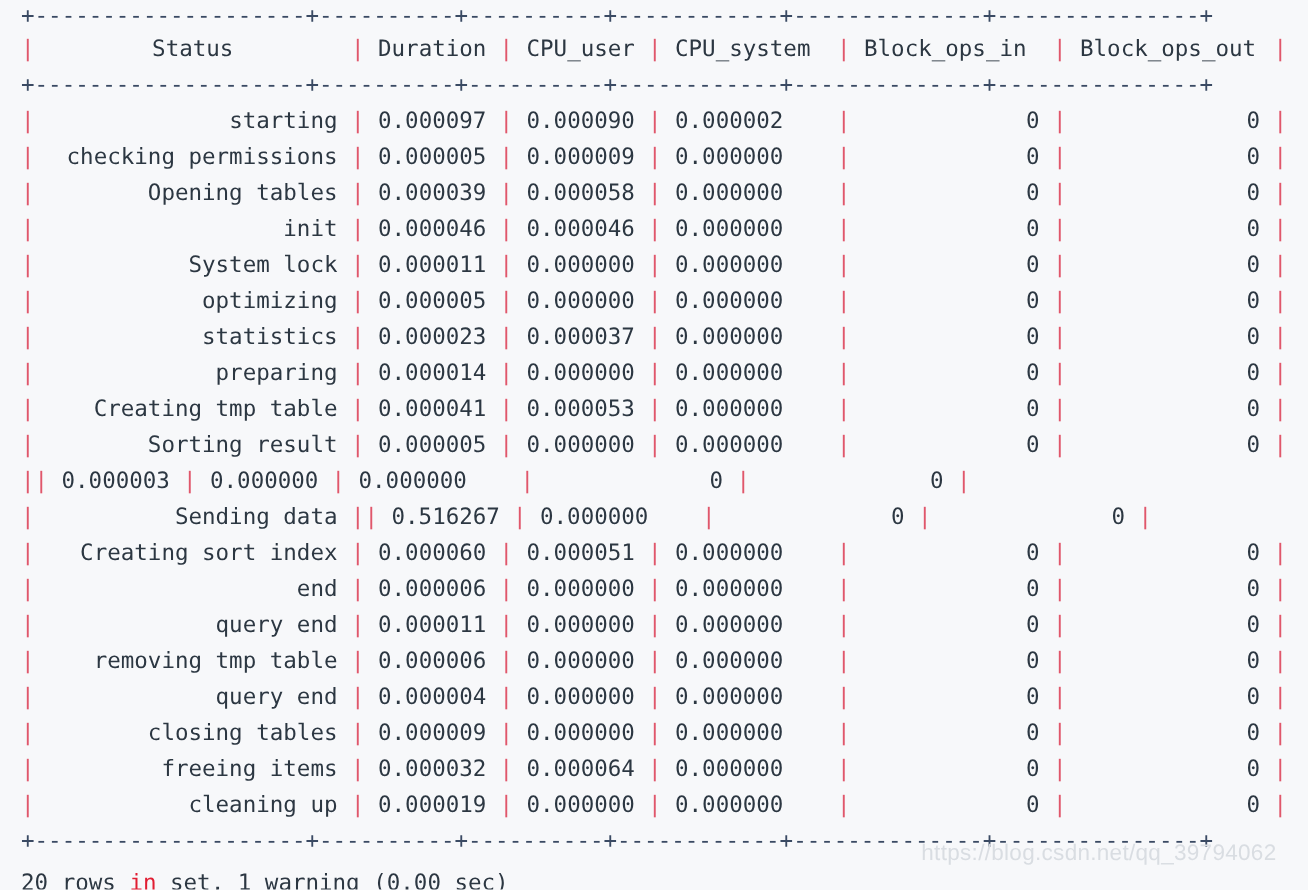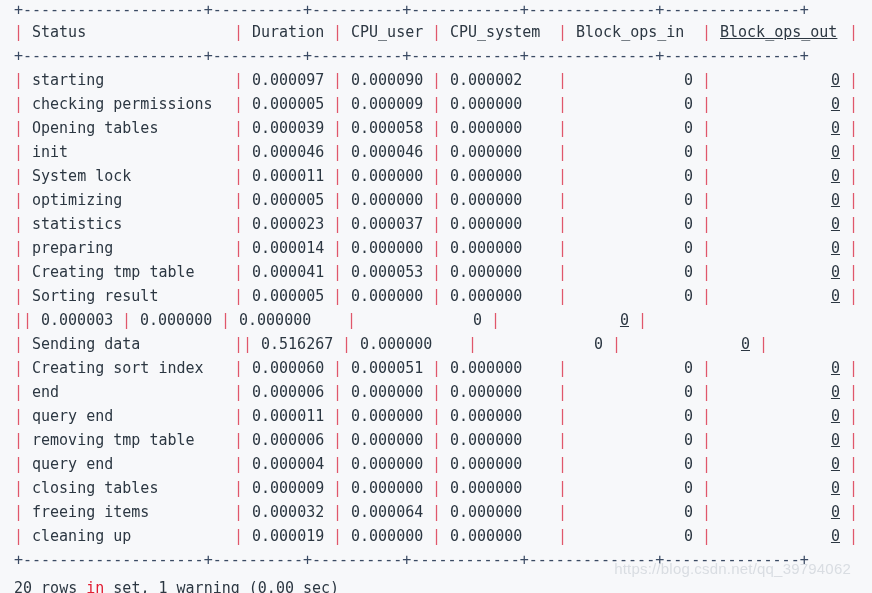--- a/index.html
+++ b/index.html
@@ -70,28 +70,28 @@
     font-family: "DejaVu Sans Mono", "Liberation Mono", monospace;
   }
   .cell {
     font-family: "DejaVu Sans Mono", "Liberation Mono", monospace;
     color: #2c3742;
     white-space: pre;
     overflow: hidden;
     box-sizing: border-box;
     padding: 0 9px;
   }
-  .c-status      { flex: 0 0 211px; text-align: left; }
+  .c-status      { flex: 0 0 211px; text-align: right; }
   .c-duration    { flex: 0 0 90px;  text-align: right; }
   .c-cpuuser     { flex: 0 0 90px;  text-align: right; }
   .c-cpusystem   { flex: 0 0 117px; text-align: left; }
   .c-blockin     { flex: 0 0 135px; text-align: right; }
-  .c-blockout    { flex: 0 0 138px; text-align: right; text-decoration: underline; }
-
-  .row.header .cell { text-align: left; color: #2c3742; }
+  .c-blockout    { flex: 0 0 138px; text-align: right; }
+
+  .row.header .cell { text-align: center; color: #2c3742; }
   .row.header .c-duration,
   .row.header .c-cpuuser,
   .row.header .c-cpusystem,
   .row.header .c-blockin,
   .row.header .c-blockout { text-align: left; }
 
   
   .status-line {
     height: 24px;
     line-height: 24px;

